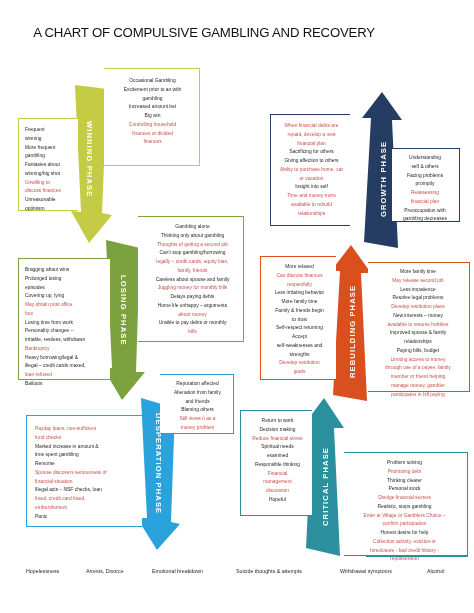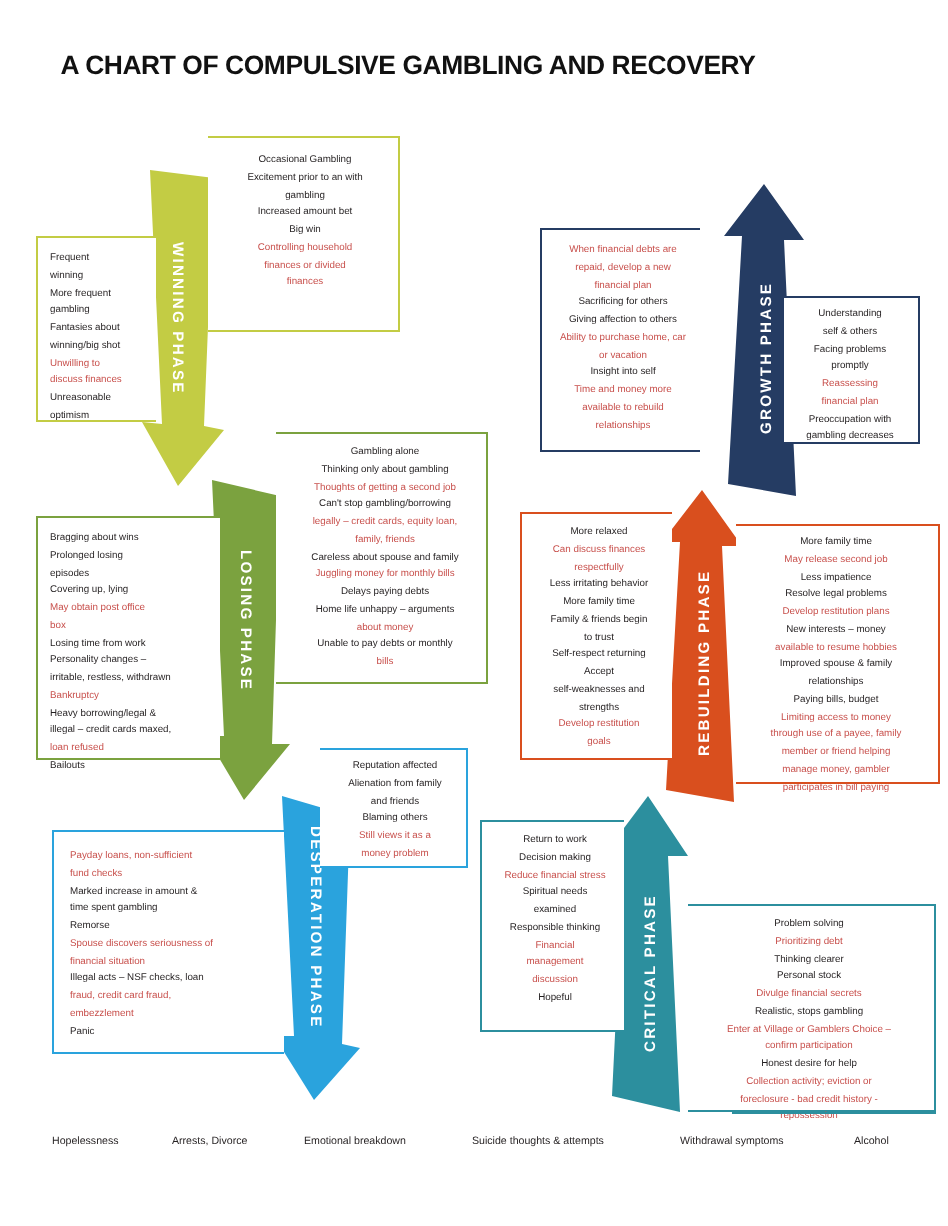--- a/index.html
+++ b/index.html
@@ -5,21 +5,21 @@
   html,body{margin:0;padding:0;}
   body{
     width:474px;height:613px;background:#ffffff;overflow:hidden;
     font-family:"Liberation Sans","DejaVu Sans",sans-serif;
     color:#231f20;position:relative;
   }
   .canvas{position:relative;width:474px;height:613px;}
 
   .title{
     position:absolute;left:0;top:25px;width:408px;text-align:center;
-    font-size:13.2px;font-weight:bold;letter-spacing:-0.2px;color:#111111;
+    font-size:13.2px;font-weight:normal;letter-spacing:-0.2px;color:#111111;
   }
 
   
   .box{position:absolute;box-sizing:border-box;background:#ffffff;}
   .box ul{list-style:none;margin:0;padding:0;}
   .box li{font-size:4.9px;line-height:1.5;margin:0 0 1.4px 0;color:#231f20;}
   .box li.red{color:#c8504c;}
 
   .b-olive{border:1px solid #c3cc44;}
   .b-green{border:1px solid #7ba23f;}

